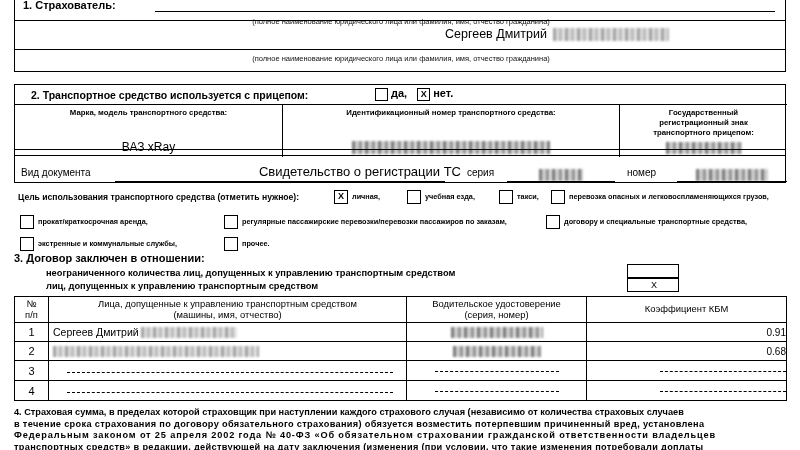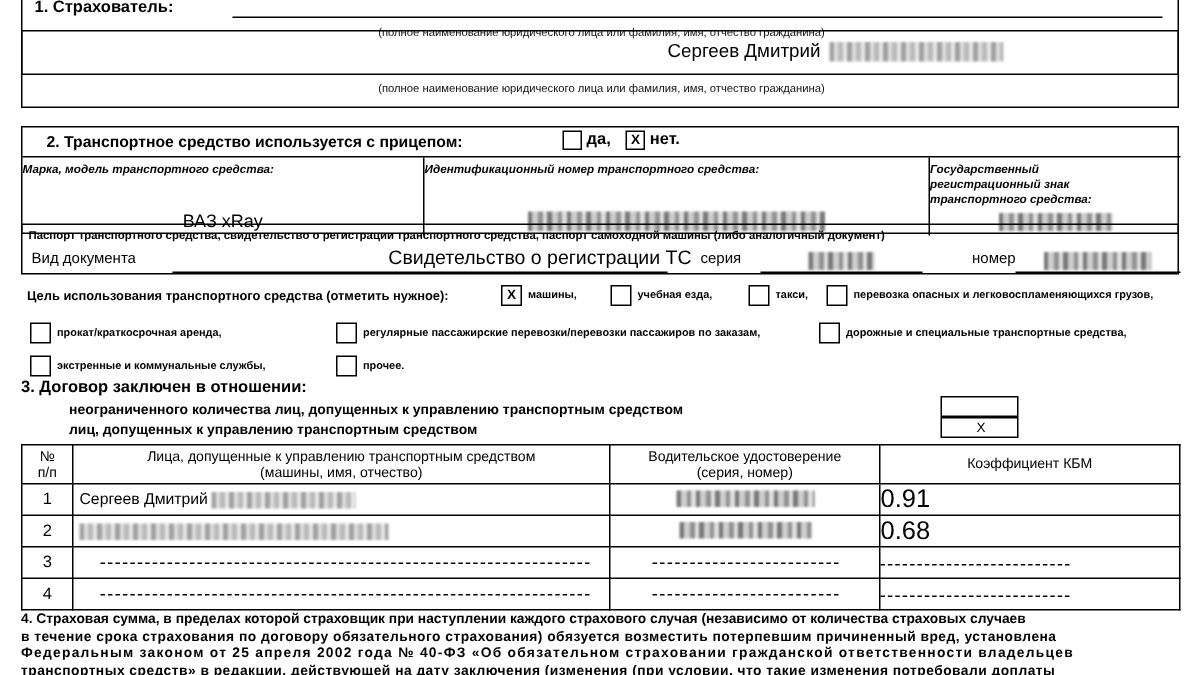--- a/index.html
+++ b/index.html
@@ -49,34 +49,34 @@
   #own-hint{position:absolute;left:0;top:33px;width:772px;}
 
   
   #sec2{left:14px;top:84px;width:772px;height:72px;}
   #s2-head{position:absolute;left:0;top:0;width:772px;height:20px;border-bottom:1.5px solid #000;box-sizing:border-box;}
   #s2-head-t{position:absolute;left:16px;top:4px;font-size:10.5px;}
   #s2-trailer{position:absolute;left:360px;top:2px;font-size:11px;}
   #col1{position:absolute;left:0;top:20px;width:268px;height:52px;box-sizing:border-box;border-right:1.5px solid #000;}
   #col2{position:absolute;left:268px;top:20px;width:337px;height:52px;box-sizing:border-box;border-right:1.5px solid #000;}
   #col3{position:absolute;left:605px;top:20px;width:167px;height:52px;box-sizing:border-box;}
-  .colhd{font-size:7.8px;font-weight:bold;text-align:left;line-height:10px;padding-top:3px;font-style:italic;}
+  .colhd{font-size:7.8px;font-weight:bold;text-align:center;line-height:10px;padding-top:3px;}
   .colval{position:absolute;bottom:3px;width:100%;text-align:center;font-size:12px;}
 
   
   #secDoc{left:14px;top:149px;width:772px;height:34px;}
   #doc-head{position:absolute;left:4px;top:2px;font-size:7.6px;font-weight:bold;}
   #doc-row{position:absolute;left:0;top:14px;width:772px;height:20px;}
   #doc-label{position:absolute;left:6px;top:3px;font-size:10px;}
   #doc-value{position:absolute;left:116px;top:0px;width:330px;text-align:right;font-size:13px;}
   #doc-vrule{position:absolute;left:100px;top:17px;width:330px;border-bottom:1.5px solid #000;}
   #doc-ser-l{position:absolute;left:452px;top:3px;font-size:10px;}
   #doc-ser-v{position:absolute;left:492px;top:1px;width:108px;}
   #doc-ser-r{position:absolute;left:492px;top:17px;width:108px;border-bottom:1.5px solid #000;}
-  #doc-num-l{position:absolute;left:612px;top:3px;font-size:10px;margin-left:21px;}
+  #doc-num-l{position:absolute;left:612px;top:3px;font-size:10px;}
   #doc-num-v{position:absolute;left:662px;top:1px;width:110px;}
   #doc-num-r{position:absolute;left:662px;top:17px;width:110px;border-bottom:1.5px solid #000;}
 
   
   #purpose{position:absolute;left:18px;top:190px;width:776px;}
   #p-title{position:absolute;left:0;top:2px;font-size:8.6px;font-weight:bold;}
   .pitem{position:absolute;font-size:7.3px;font-weight:bold;white-space:nowrap;}
   .pitem .cb{margin-right:4px;width:14px;height:14px;}
 
   
@@ -88,21 +88,21 @@
   #s3-bx2-v{position:absolute;left:0;top:1px;width:52px;text-align:center;font-size:9px;}
 
   
   #tbl{left:14px;top:296px;width:772px;height:105px;}
   #tbl table{border-collapse:collapse;width:100%;height:100%;table-layout:fixed;}
   #tbl td,#tbl th{border:1.5px solid #000;padding:0;}
   #tbl th{font-weight:400;font-size:9.4px;line-height:10.5px;text-align:center;}
   .tdnum{text-align:center;font-size:11px;}
   .tdname{font-size:10.5px;padding-left:4px !important;white-space:nowrap;}
   .tdlic{text-align:center;font-size:10px;}
-  .tdkbm{text-align:left;font-size:17px;}
+  .tdkbm{text-align:right;font-size:10px;}
   .dash{display:inline-block;height:1px;border-bottom:1.8px dashed #000;vertical-align:middle;}
 
   
   #s4{position:absolute;left:14px;top:407px;width:772px;font-size:9.2px;font-weight:bold;line-height:11.5px;text-align:justify;}
   #s4 .ln{display:block;white-space:nowrap;}
 </style>
 </head>
 <body>
 
 <div class="page">
@@ -137,30 +137,29 @@
       <div class="colhd">Идентификационный номер транспортного средства:</div>
       <div class="colval">
         <span class="redact dark" style="width:198px;height:13px;"></span>
       </div>
     </div>
 
     <div id="col3">
       <div class="colhd">
         <span>Государственный</span><br>
         <span>регистрационный знак</span><br>
-        <span>транспортного средства:</span>
+        <span>транспортного прицепом:</span>
       </div>
       <div class="colval">
         <span class="redact dark" style="width:76px;height:12px;"></span>
       </div>
     </div>
   </div>
 
   <div class="box" id="secDoc">
-    <div id="doc-head">Паспорт транспортного средства, свидетельство о регистрации транспортного средства, паспорт самоходной машины (либо аналогичный документ)</div>
     <div id="doc-row">
       <div id="doc-label">Вид документа</div>
       <div id="doc-value">Свидетельство о регистрации ТС</div>
       <div id="doc-vrule"></div>
 
       <div id="doc-ser-l">серия</div>
       <div id="doc-ser-v" class="c">
         <span class="redact dark" style="width:44px;height:12px;"></span>
       </div>
       <div id="doc-ser-r"></div>
@@ -170,40 +169,40 @@
         <span class="redact dark" style="width:72px;height:12px;"></span>
       </div>
       <div id="doc-num-r"></div>
     </div>
   </div>
 
   <div id="purpose">
     <div id="p-title">Цель использования транспортного средства (отметить нужное):</div>
 
     <div class="pitem" style="left:316px;top:0px;">
-      <span class="cb">X</span><span>машины,</span>
+      <span class="cb">X</span><span>личная,</span>
     </div>
     <div class="pitem" style="left:389px;top:0px;">
       <span class="cb"></span><span>учебная езда,</span>
     </div>
     <div class="pitem" style="left:481px;top:0px;">
       <span class="cb"></span><span>такси,</span>
     </div>
     <div class="pitem" style="left:533px;top:0px;">
       <span class="cb"></span><span>перевозка опасных и легковоспламеняющихся грузов,</span>
     </div>
 
     <div class="pitem" style="left:2px;top:25px;">
       <span class="cb"></span><span>прокат/краткосрочная аренда,</span>
     </div>
     <div class="pitem" style="left:206px;top:25px;">
       <span class="cb"></span><span>регулярные пассажирские перевозки/перевозки пассажиров по заказам,</span>
     </div>
     <div class="pitem" style="left:528px;top:25px;">
-      <span class="cb"></span><span>дорожные и специальные транспортные средства,</span>
+      <span class="cb"></span><span>договору и специальные транспортные средства,</span>
     </div>
 
     <div class="pitem" style="left:2px;top:47px;">
       <span class="cb"></span><span>экстренные и коммунальные службы,</span>
     </div>
     <div class="pitem" style="left:206px;top:47px;">
       <span class="cb"></span><span>прочее.</span>
     </div>
   </div>
 

